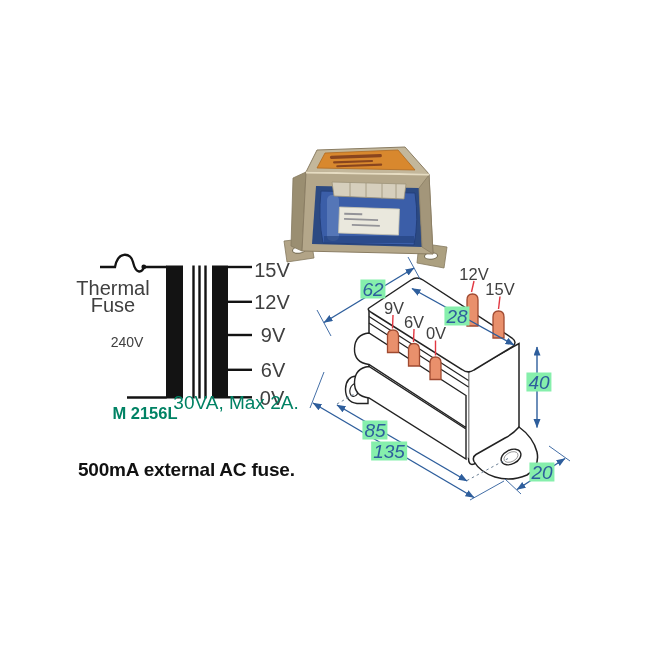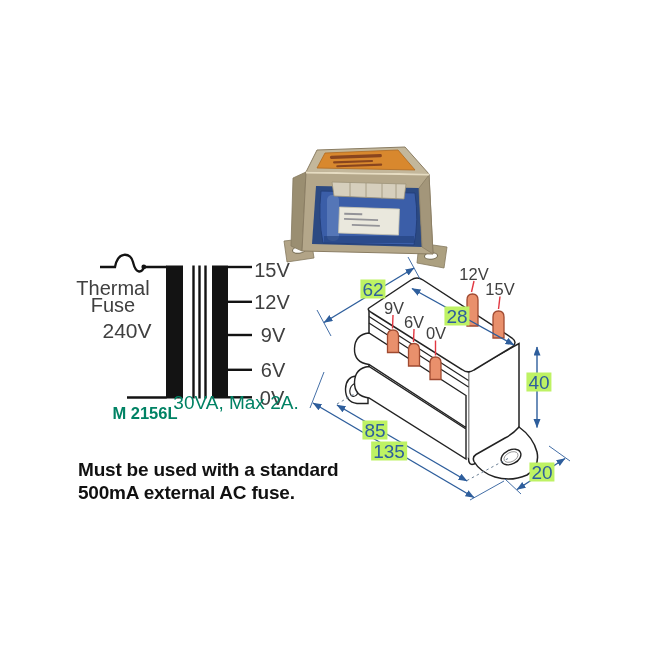--- a/index.html
+++ b/index.html
@@ -2,26 +2,26 @@
 <html><head>
 <meta charset="utf-8">
 <style>
   html,body{margin:0;padding:0;background:#ffffff;}
   .stage{position:relative;width:650px;height:650px;background:#ffffff;overflow:hidden;
          font-family:"Liberation Sans",sans-serif;}
   .stage svg{position:absolute;left:0;top:0;}
   .lbl{position:absolute;white-space:nowrap;transform:translate(-50%,-50%);line-height:1;}
   .red{color:#404040;}
   .green{color:#008264;}
-  .blue{color:#2e5e9c;background:#bef264;padding:0 2px;}
+  .blue{color:#2e5e9c;background:#86efac;padding:0 2px;font-style:italic;}
   .s16{font-size:20px;}
   .s17{font-size:16.5px;}
   .s19{font-size:19px;}
   .s20{font-size:20px;}
-  .s21{font-size:21px;}
+  .s21{font-size:14px;margin-top:12px;}
   .bold{font-weight:bold;}
   .note{position:absolute;left:78px;top:459px;color:#111;font-size:19px;font-weight:bold;
         line-height:22.5px;letter-spacing:-0.2px;}
 </style>
 </head>
 <body>
 
 <div class="stage">
 
   <svg width="650" height="650" viewBox="0 0 650 650">
@@ -173,17 +173,16 @@
   <span class="lbl red s17" style="left:436px;top:333px">0V</span>
 
   <span class="lbl blue s19" style="left:373px;top:289px">62</span>
   <span class="lbl blue s19" style="left:457px;top:316px">28</span>
   <span class="lbl blue s19" style="left:539px;top:382px">40</span>
   <span class="lbl blue s19" style="left:375px;top:430px">85</span>
   <span class="lbl blue s19" style="left:389px;top:451px">135</span>
   <span class="lbl blue s19" style="left:542px;top:472px">20</span>
 
   <div class="note">
-    <div>Must be used with a standard</div>
     <div>500mA external AC fuse.</div>
   </div>
 
 </div>
 
 </body></html>

